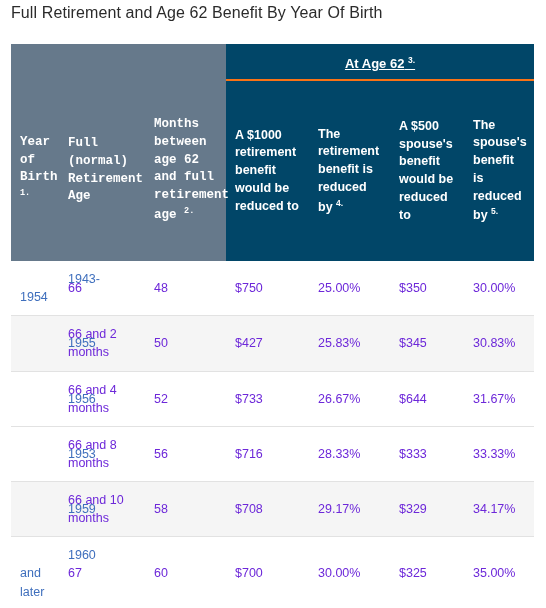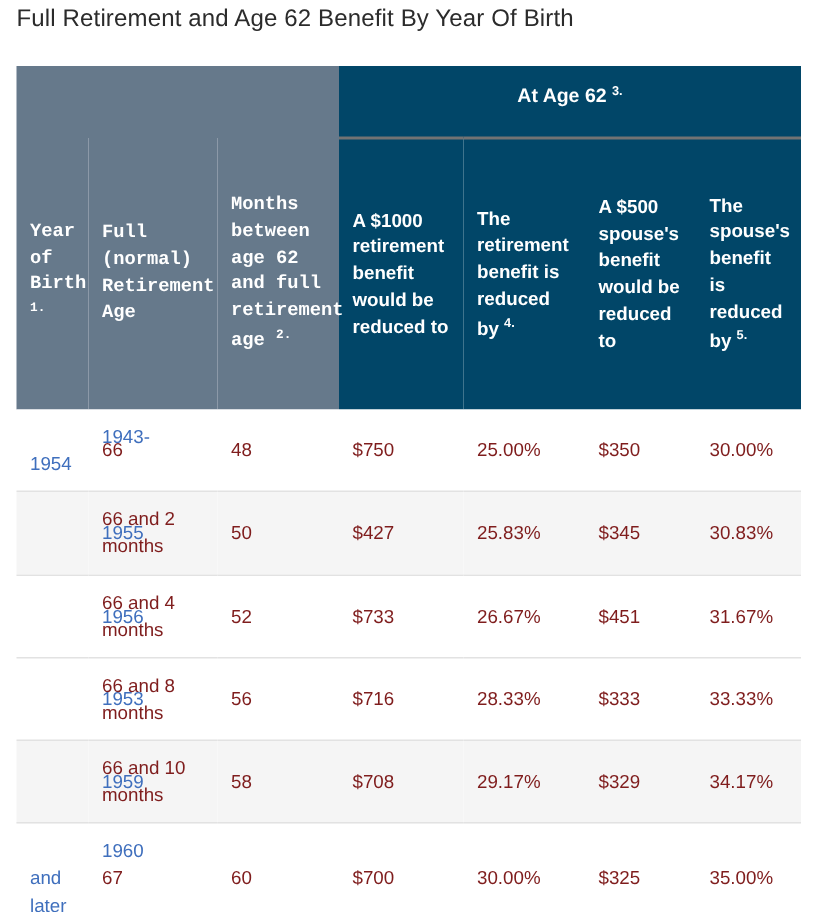--- a/index.html
+++ b/index.html
@@ -47,24 +47,25 @@
     border: 0;
     padding: 0;
     height: 26px;
   }
   .grp-atage {
     background: #014668;
     color: #ffffff;
     font-weight: bold;
     font-size: 13px;
     text-align: center;
-    padding: 6px 4px 15px 4px;
-    border-bottom: 2px solid #737373;
+    padding: 6px 4px 3px 4px;
+    border-bottom: 2px solid #f97316;
     vertical-align: middle;
     height: 26px;
+    text-decoration: underline;
   }
   .grp-atage .sup {
     font-size: 8.5px;
     vertical-align: super;
     font-weight: bold;
   }
   
   th.col-head {
     color: #ffffff;
     font-weight: bold;
@@ -78,21 +79,21 @@
   th.head-gray { background: #66798b; font-family: Liberation Mono, monospace; }
   th.head-navy { background: #014668; }
   th.col-head .sup {
     font-size: 8.5px;
     vertical-align: super;
     font-weight: bold;
   }
   
   tbody td {
     font-size: 12.5px;
-    color: #7f1d1d;
+    color: #6d28d9;
     text-align: left;
     vertical-align: middle;
     padding: 9px 8px 9px 9px;
     line-height: 1.45;
     border-bottom: 1px solid #e2e2e2;
     background: #ffffff;
   }
   tbody tr.alt td {
     background: #f5f5f5;
   }
@@ -168,21 +169,21 @@
             <td>25.83%</td>
             <td>$345</td>
             <td>30.83%</td>
           </tr>
           <tr>
             <td class="year-cell"><span class="yr">1956</span></td>
             <td>66 and 4 months</td>
             <td>52</td>
             <td>$733</td>
             <td>26.67%</td>
-            <td>$451</td>
+            <td>$644</td>
             <td>31.67%</td>
           </tr>
           <tr>
             <td class="year-cell"><span class="yr">1953</span></td>
             <td>66 and 8 months</td>
             <td>56</td>
             <td>$716</td>
             <td>28.33%</td>
             <td>$333</td>
             <td>33.33%</td>

